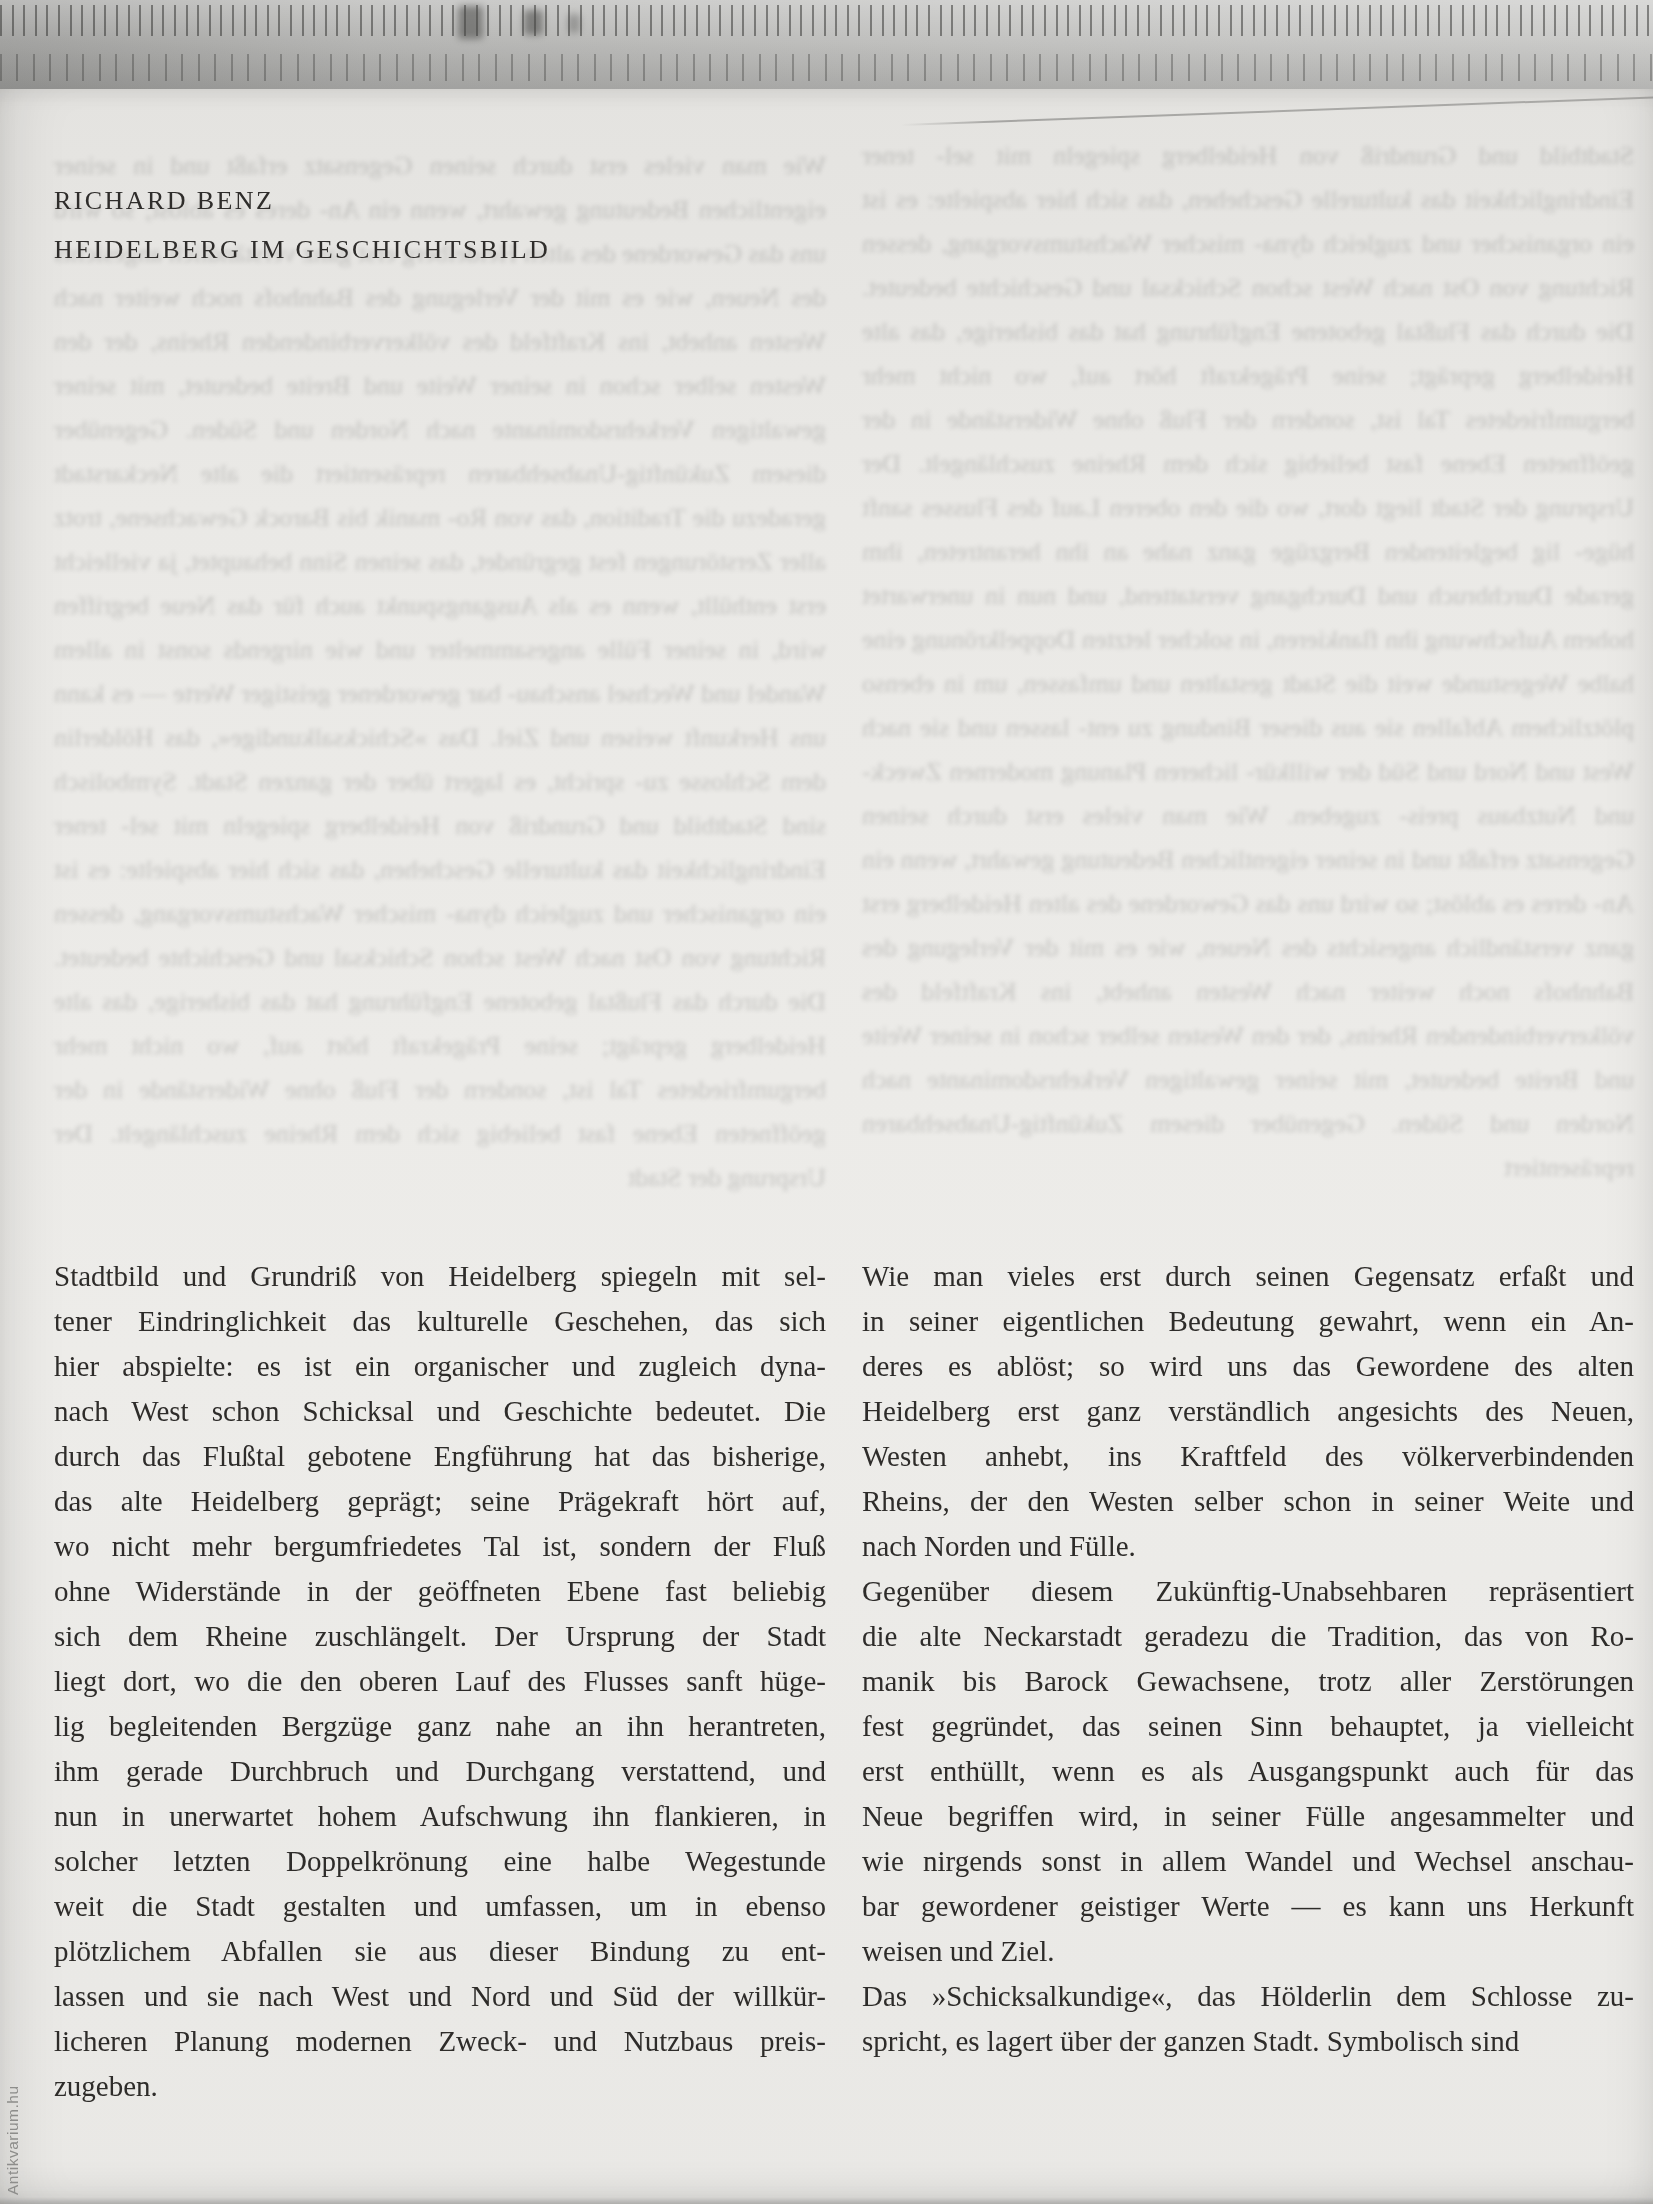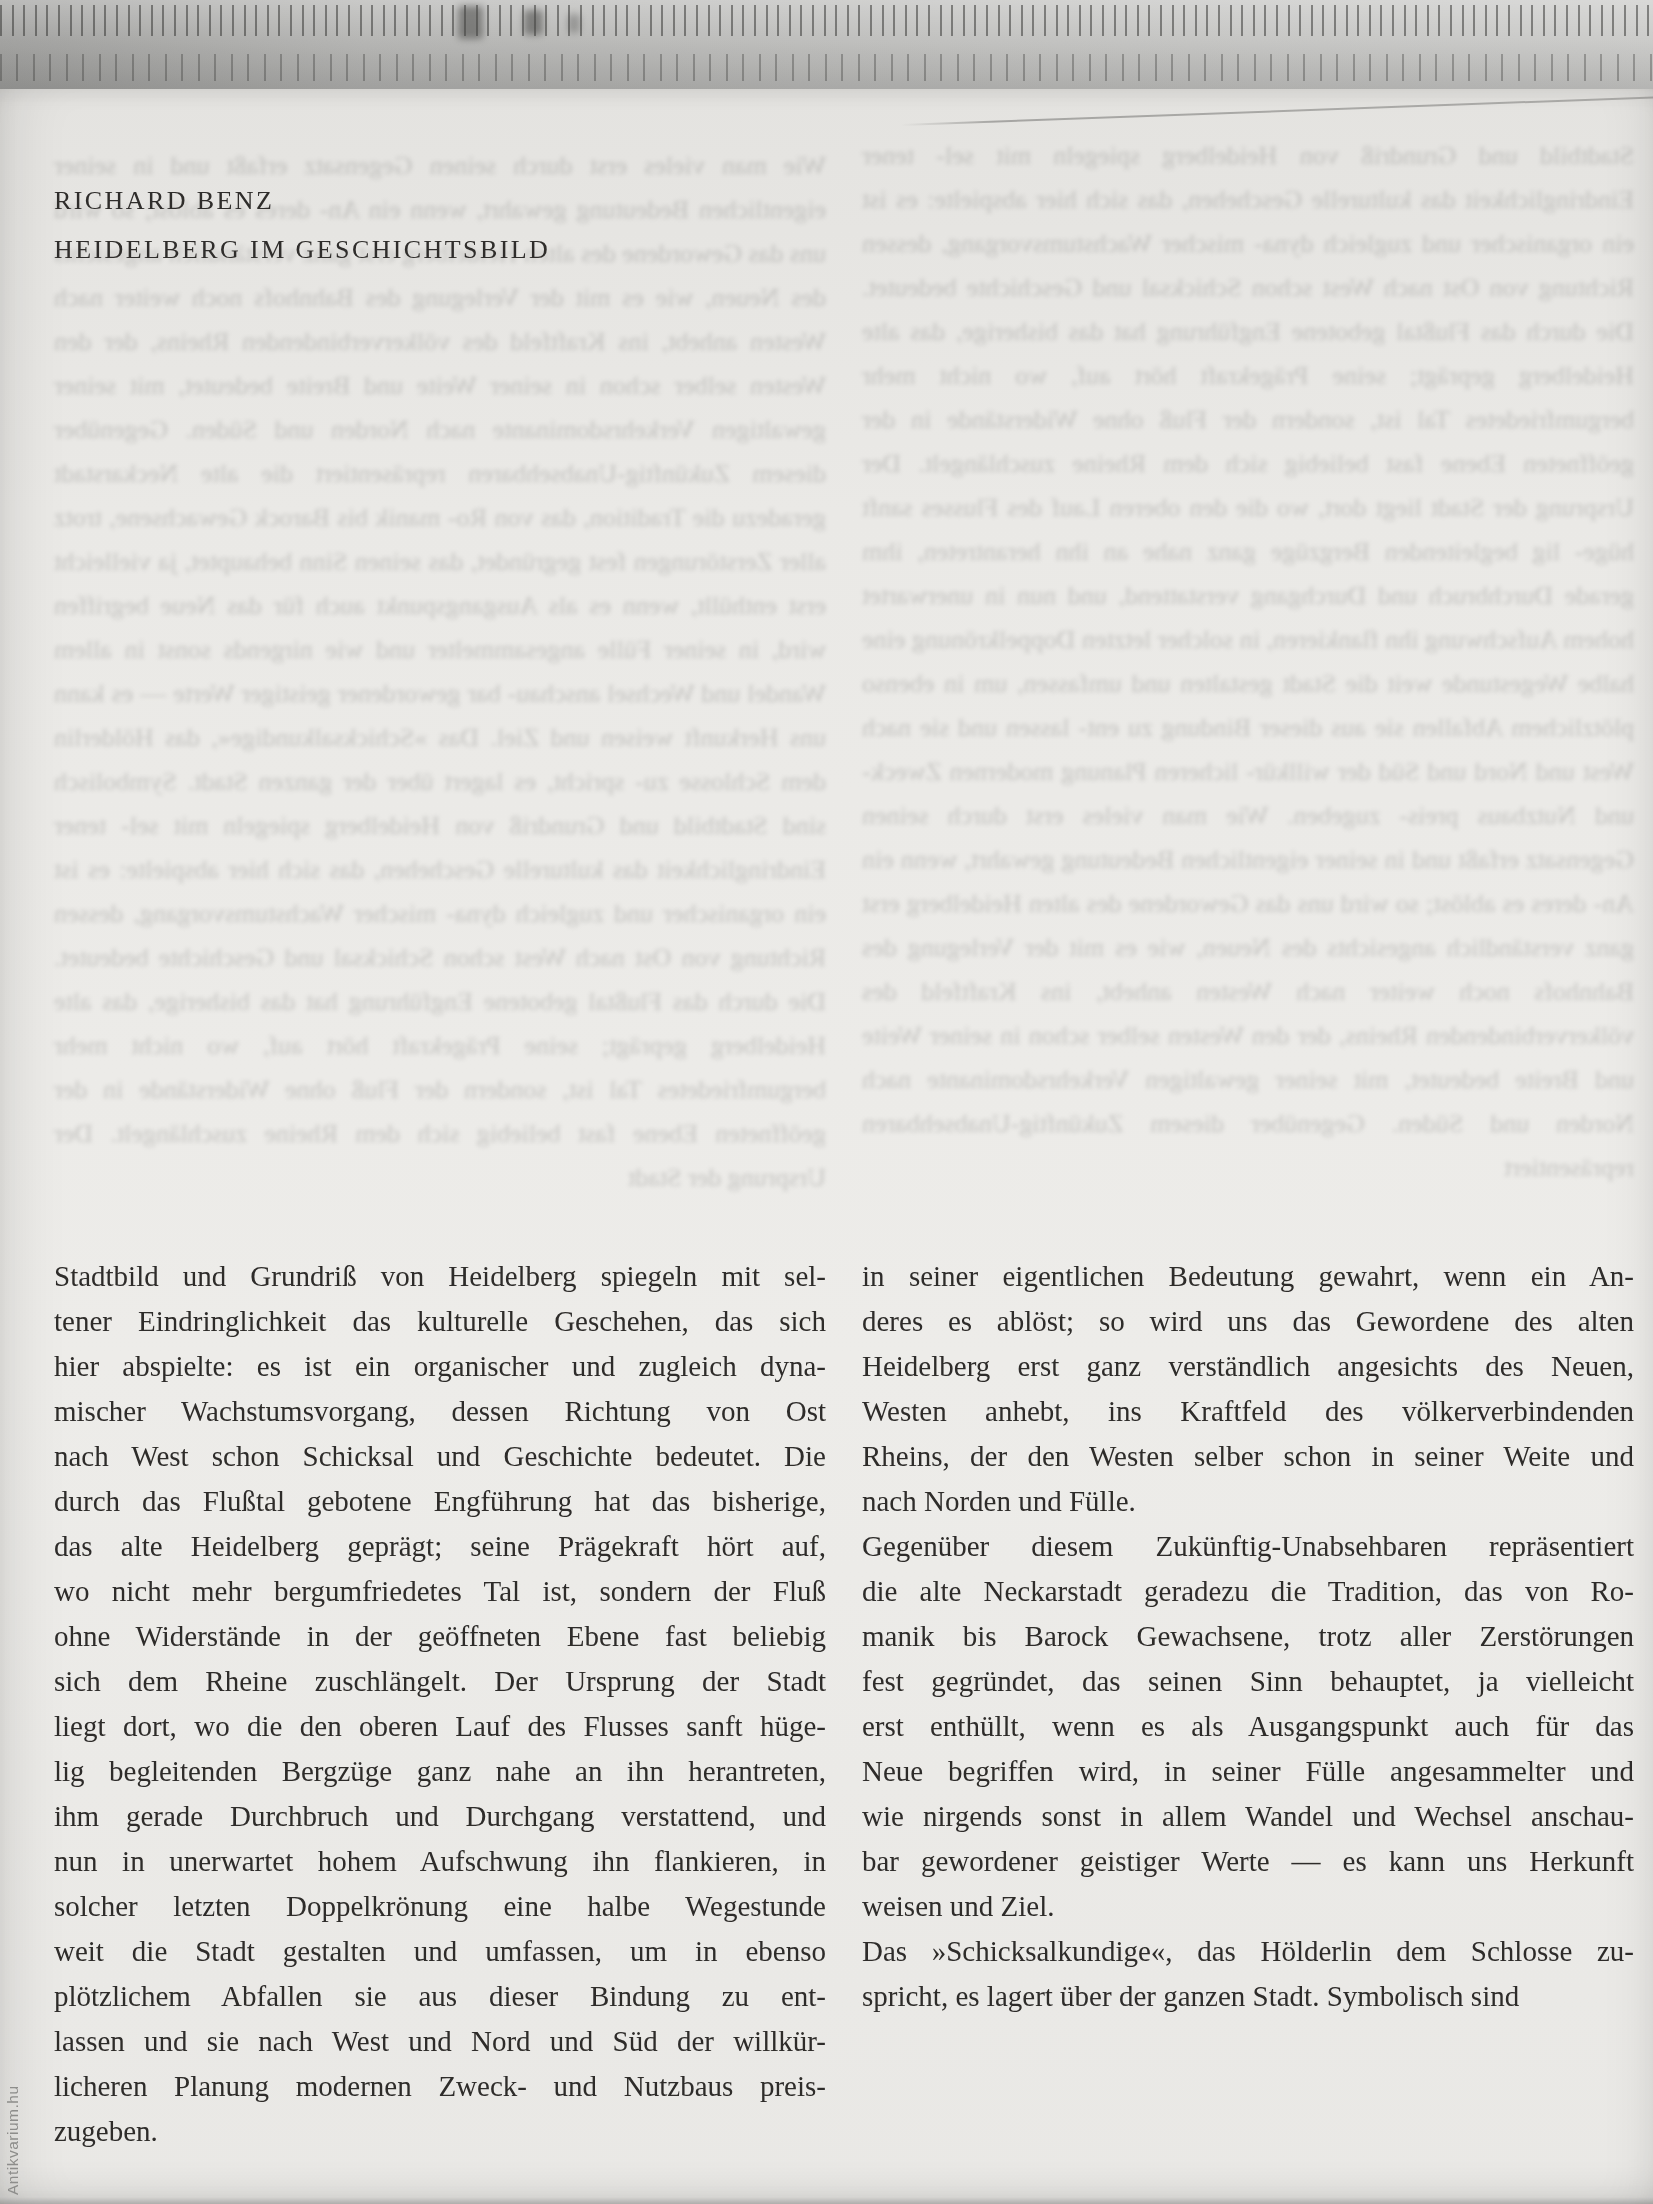--- a/index.html
+++ b/index.html
@@ -112,41 +112,41 @@
   <div class="header">
     <div>RICHARD BENZ</div>
     <div>HEIDELBERG IM GESCHICHTSBILD</div>
   </div>
 
   <div class="col col-left" id="col-left">
       <div class="para">
         <div class="tline">Stadtbild und Grundriß von Heidelberg spiegeln mit sel-</div>
         <div class="tline">tener Eindringlichkeit das kulturelle Geschehen, das sich</div>
         <div class="tline">hier abspielte: es ist ein organischer und zugleich dyna-</div>
-        <div class="tline">mischer Wachstumsvorgang, dessen Richtung von Ost</div>
         <div class="tline">nach West schon Schicksal und Geschichte bedeutet. Die</div>
         <div class="tline">durch das Flußtal gebotene Engführung hat das bisherige,</div>
         <div class="tline">das alte Heidelberg geprägt; seine Prägekraft hört auf,</div>
         <div class="tline">wo nicht mehr bergumfriedetes Tal ist, sondern der Fluß</div>
         <div class="tline">ohne Widerstände in der geöffneten Ebene fast beliebig</div>
         <div class="tline">sich dem Rheine zuschlängelt. Der Ursprung der Stadt</div>
         <div class="tline">liegt dort, wo die den oberen Lauf des Flusses sanft hüge-</div>
         <div class="tline">lig begleitenden Bergzüge ganz nahe an ihn herantreten,</div>
         <div class="tline">ihm gerade Durchbruch und Durchgang verstattend, und</div>
         <div class="tline">nun in unerwartet hohem Aufschwung ihn flankieren, in</div>
         <div class="tline">solcher letzten Doppelkrönung eine halbe Wegestunde</div>
         <div class="tline">weit die Stadt gestalten und umfassen, um in ebenso</div>
         <div class="tline">plötzlichem Abfallen sie aus dieser Bindung zu ent-</div>
         <div class="tline">lassen und sie nach West und Nord und Süd der willkür-</div>
         <div class="tline">licheren Planung modernen Zweck- und Nutzbaus preis-</div>
         <div class="tline endline">zugeben.</div>
       </div>
     </div>
   <div class="col col-right" id="col-right">
       <div class="para">
+        <div class="tline">Wie man vieles erst durch seinen Gegensatz erfaßt und</div>
         <div class="tline">in seiner eigentlichen Bedeutung gewahrt, wenn ein An-</div>
         <div class="tline">deres es ablöst; so wird uns das Gewordene des alten</div>
         <div class="tline">Heidelberg erst ganz verständlich angesichts des Neuen,</div>
         <div class="tline">Westen anhebt, ins Kraftfeld des völkerverbindenden</div>
         <div class="tline">Rheins, der den Westen selber schon in seiner Weite und</div>
         <div class="tline endline">nach Norden und Fülle.</div>
       </div>
       <div class="para">
         <div class="tline">Gegenüber diesem Zukünftig-Unabsehbaren repräsentiert</div>
         <div class="tline">die alte Neckarstadt geradezu die Tradition, das von Ro-</div>

